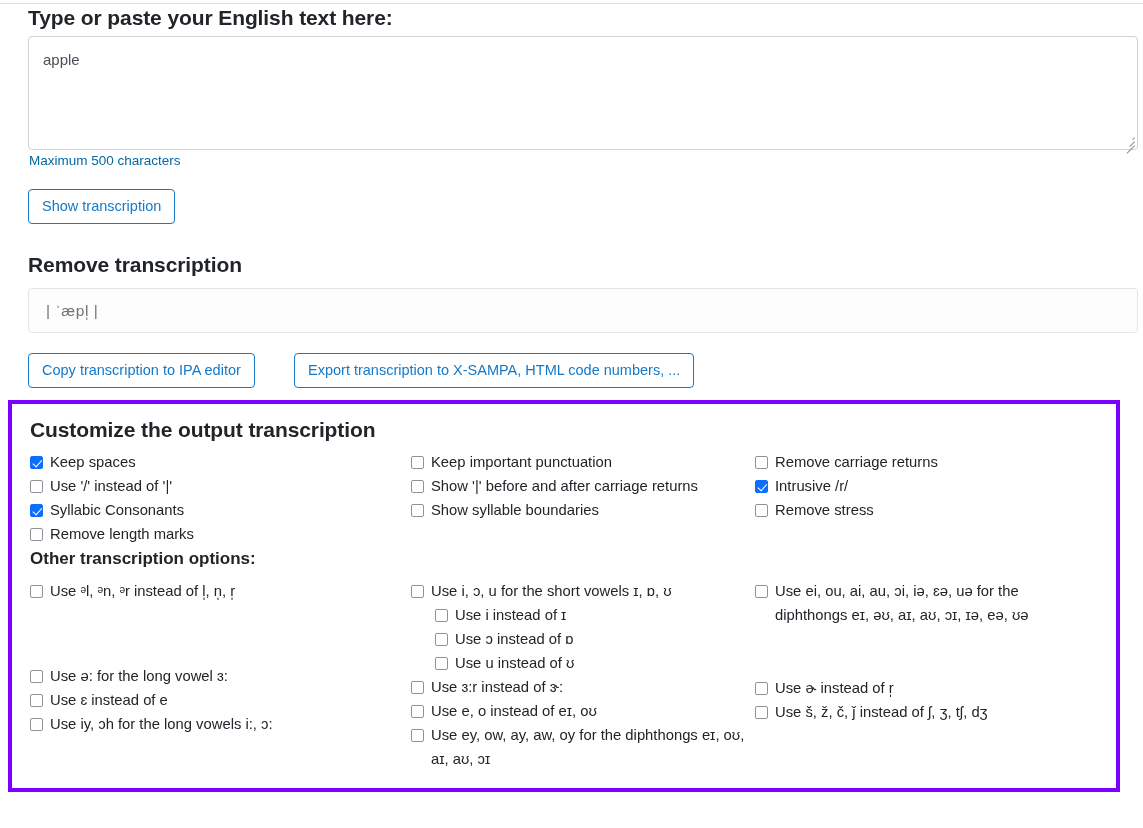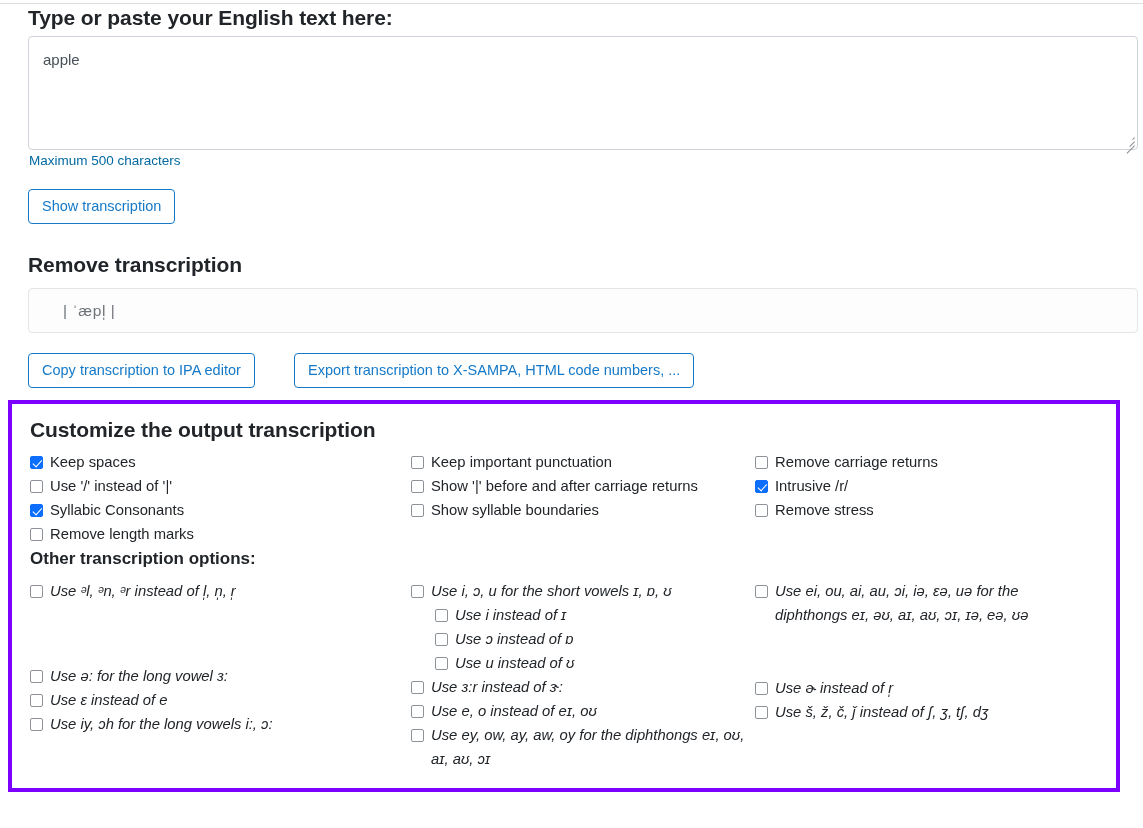--- a/index.html
+++ b/index.html
@@ -101,21 +101,21 @@
   }
 
   .out-box {
     position: absolute;
     left: 28px; top: 288px;
     width: 1110px; height: 45px;
     border: 1px solid #e3e5e8;
     border-radius: 4px;
     background: #fdfdfd;
     display: flex; align-items: center;
-    padding: 0 34px;
+    padding: 0 17px;
     font-size: 15.5px;
     color: #6f7378;
     letter-spacing: 0.6px;
   }
 
   
   .panel {
     position: absolute;
     left: 8px; top: 400px;
     width: 1112px; height: 392px;
@@ -177,21 +177,21 @@
   }
   .col { position: absolute; top: 0; }
   .col-a { left: 0px; }
   .col-b { left: 381px; }
   .col-c { left: 725px; }
 
   .sub { margin-left: 24px; }
 
   
   .block1 { position: relative; height: 98px; }
-  .block2 { position: relative; margin-top: 0px; font-style: italic; }
+  .block2 { position: relative; margin-top: 0px; }
 
   .wrap-c { width: 296px; }
   .wrap-b { width: 340px; }
 </style>
 </head>
 <body>
 
 <div class="page">
 
   <div class="top-rule"></div>

